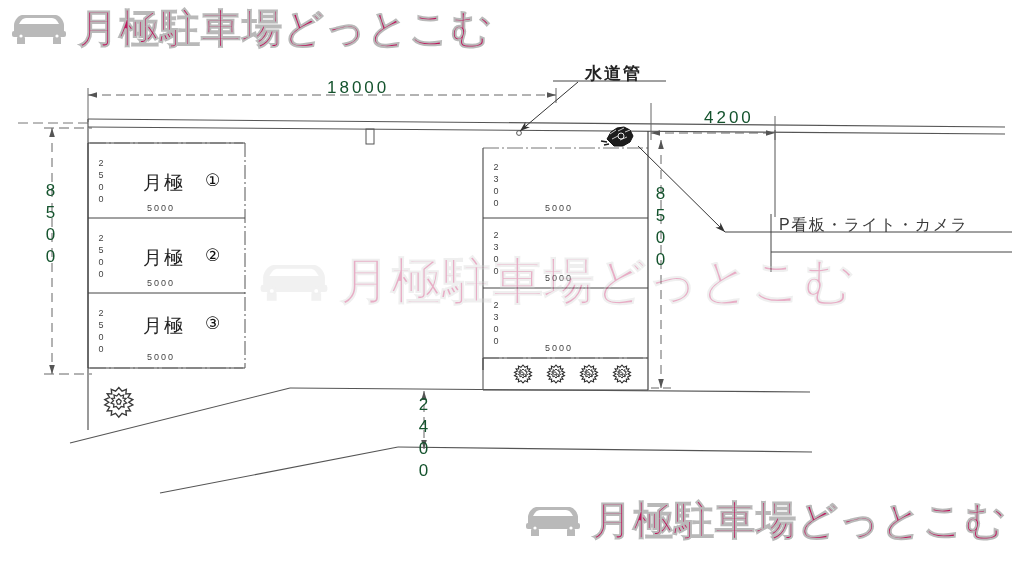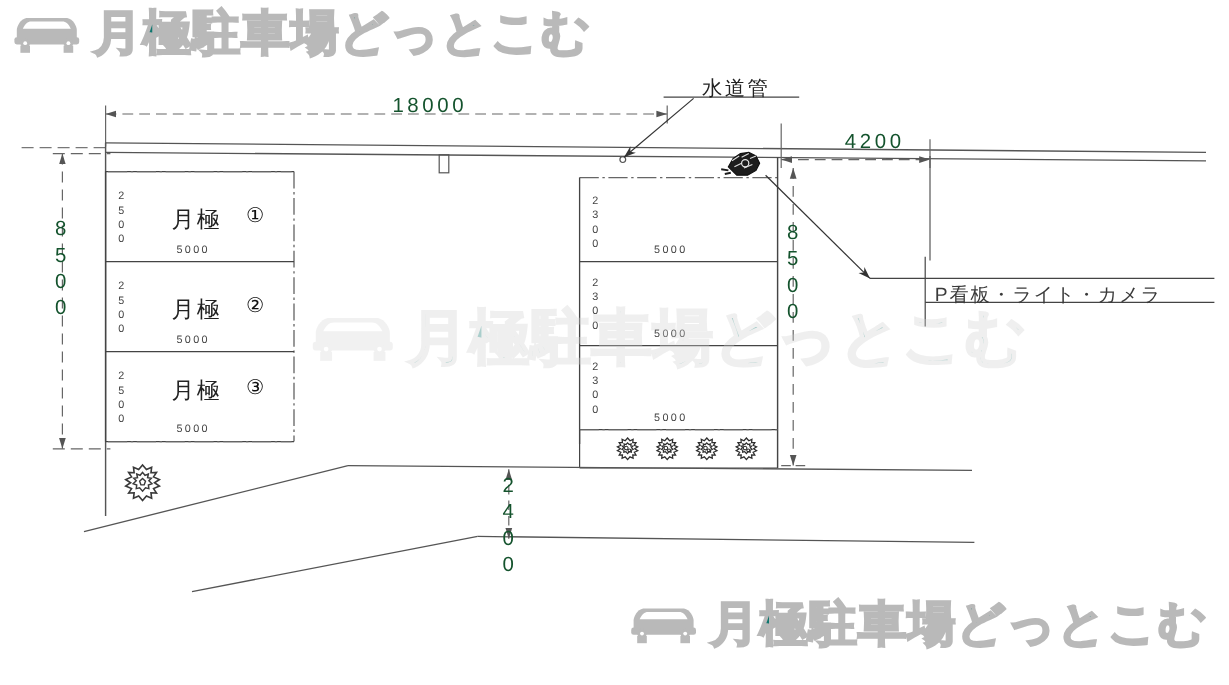--- a/index.html
+++ b/index.html
@@ -5,22 +5,22 @@
   html,body{margin:0;padding:0;background:#fff;}
   body{width:1024px;height:571px;overflow:hidden;
        font-family:"Liberation Sans","DejaVu Sans",sans-serif;}
   #stage{position:relative;width:1024px;height:571px;background:#ffffff;}
 
   
   .wm{position:absolute;display:flex;align-items:center;gap:10px;
       user-select:none;pointer-events:none;}
   .wm .car{position:relative;display:block;}
   .wm .car svg{display:block;}
-  .wm .wmtext{font-weight:bold;letter-spacing:1px;line-height:1;
-      -webkit-text-stroke:1px #bdbdbd;color:#0f766e;}
+  .wm .wmtext{font-weight:normal;letter-spacing:1px;line-height:1;
+      -webkit-text-stroke:1px #bdbdbd;color:#be185d;}
   .wm-top{left:10px;top:8px;}
   .wm-top .wmtext{font-size:40px;-webkit-text-stroke:2px #b9b9b9;}
   .wm-bottom{left:524px;top:500px;}
   .wm-bottom .wmtext{font-size:40px;-webkit-text-stroke:2px #b9b9b9;}
   .wm-center{left:258px;top:256px;opacity:.35;}
   .wm-center .wmtext{font-size:50px;-webkit-text-stroke:2px #d2d2d2;}
 
   
   #draw{position:absolute;left:0;top:0;width:1024px;height:571px;}
 
@@ -187,23 +187,23 @@
   <div class="t dim" style="left:327px;top:78px;">18000</div>
 
   <div class="t dim vert" style="left:40px;top:225px;transform:translateY(-50%);">8500</div>
 
   <div class="t dim vert" style="left:650px;top:228px;transform:translateY(-50%);">8500</div>
 
   <div class="t dim" style="left:704px;top:108px;">4200</div>
 
   <div class="t dim vert" style="left:413px;top:395px;">2400</div>
 
-  <div class="t jp" style="left:585px;top:62px;font-size:17px;">水道管</div>
-
-  <div class="t note" style="left:779px;top:236px;">P看板・ライト・カメラ</div>
+  <div class="t jp" style="left:585px;top:62px;font-size:17px;font-weight:bold;">水道管</div>
+
+  <div class="t note" style="left:779px;top:215px;">P看板・ライト・カメラ</div>
 
   <div class="t sdim vert" style="left:96px;top:158px;">2500</div>
   <div class="t jp" style="left:143px;top:170px;font-size:19px;">月極</div>
   <div class="t num" style="left:205px;top:170px;font-size:17px;">①</div>
   <div class="t sdim" style="left:147px;top:203px;">5000</div>
 
   <div class="t sdim vert" style="left:96px;top:233px;">2500</div>
   <div class="t jp" style="left:143px;top:245px;font-size:19px;">月極</div>
   <div class="t num" style="left:205px;top:245px;font-size:17px;">②</div>
   <div class="t sdim" style="left:147px;top:278px;">5000</div>

